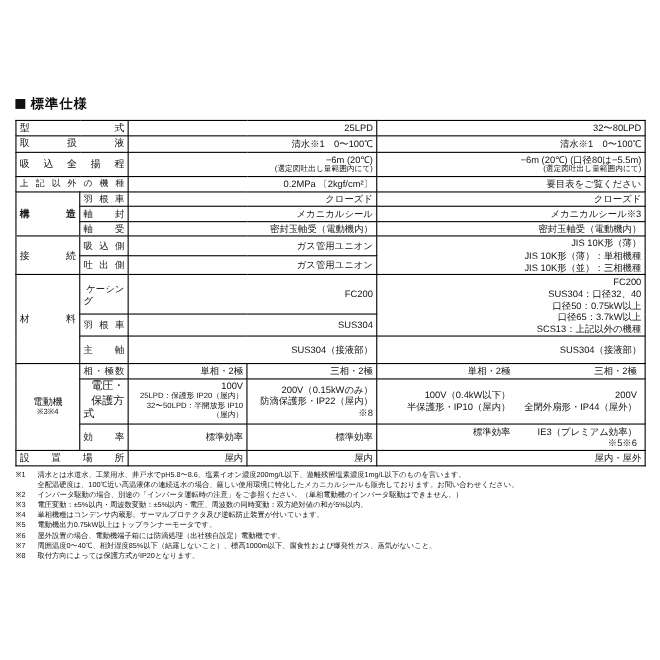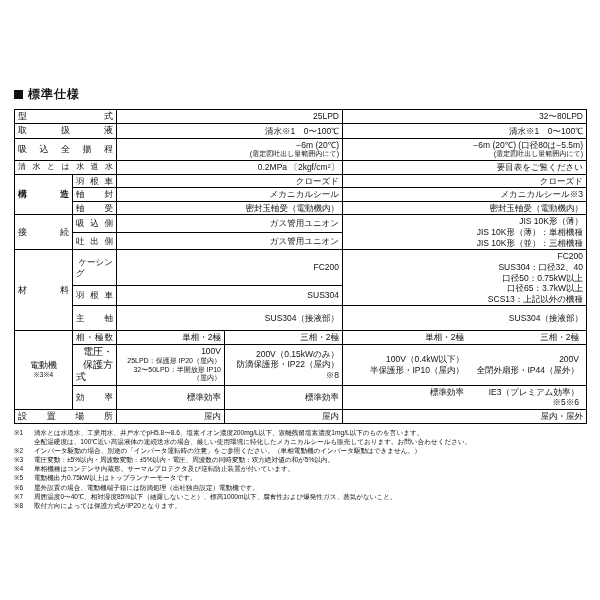--- a/index.html
+++ b/index.html
@@ -125,21 +125,21 @@
         <div>−6m (20℃)</div>
         <div class="tiny">(選定図吐出し量範囲内にて)</div>
       </td>
       <td>
         <div>−6m (20℃) (口径80は−5.5m)</div>
         <div class="tiny">(選定図吐出し量範囲内にて)</div>
       </td>
     </tr>
 
     <tr>
-      <td class="lbl" colspan="2" style="font-size:8px">清水とは水道水</td>
+      <td class="lbl" colspan="2" style="font-size:8px">上記以外の機種</td>
       <td colspan="2">0.2MPa 〔2kgf/cm²〕</td>
       <td>要目表をご覧ください</td>
     </tr>
 
     <tr>
       <td class="lbl nbm" rowspan="3">構　造</td>
       <td class="sub">羽 根 車</td>
       <td colspan="2">クローズド</td>
       <td>クローズド</td>
     </tr>

